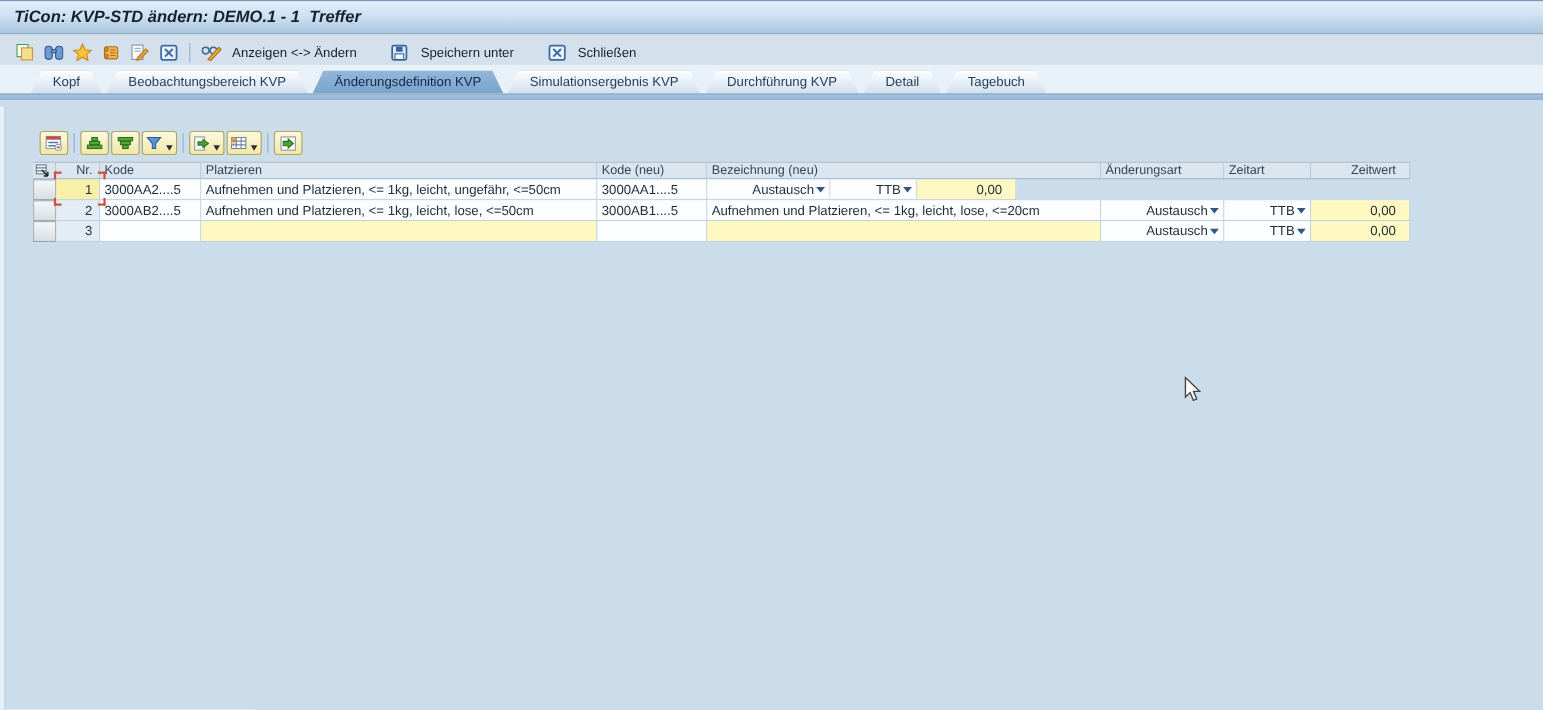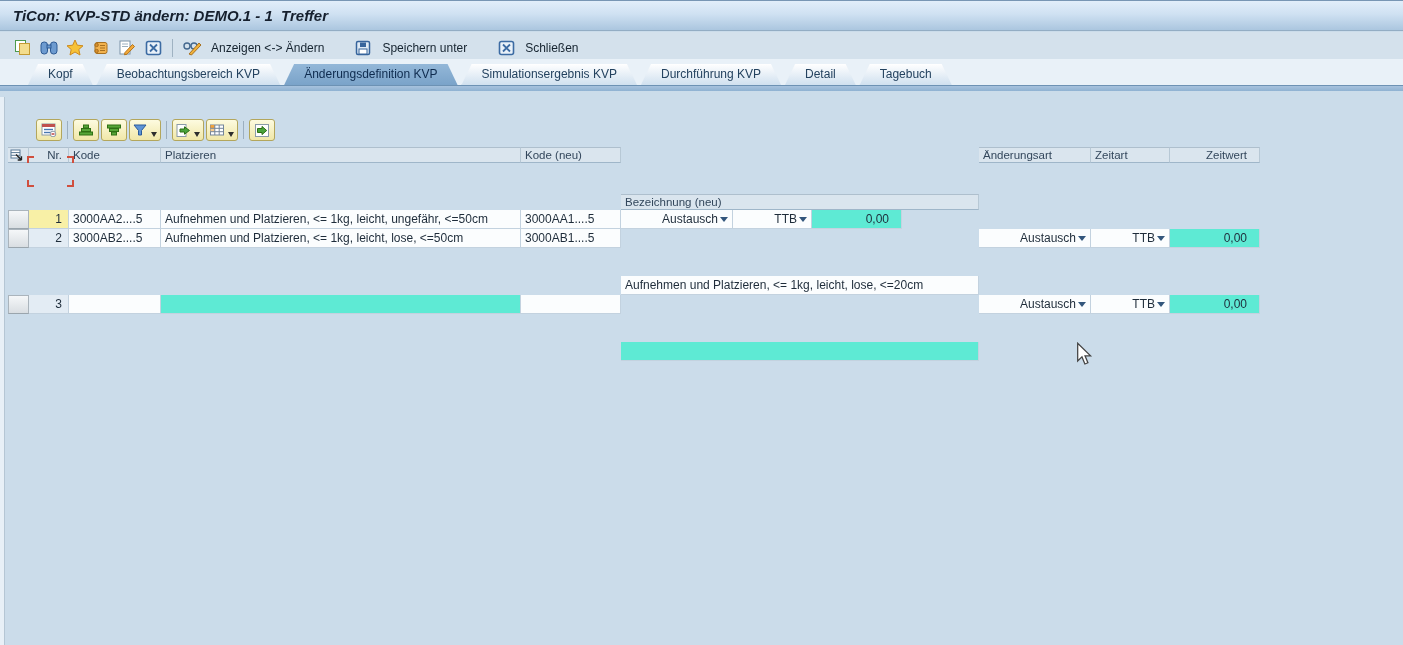--- a/index.html
+++ b/index.html
@@ -50,33 +50,33 @@
   .gridbar { position:absolute; left:36px; top:21px; height:24px; display:flex; align-items:center; }
   .gbtn {
     height:22px; min-width:26px; padding:0 2px; margin-right:2px;
     background:linear-gradient(#fdfbe0, #f0e7a8); border:1px solid #b3a65c; border-radius:3px;
     display:inline-flex; align-items:center; justify-content:center;
   }
   .darr { width:0; height:0; border-left:3.5px solid transparent; border-right:3.5px solid transparent; border-top:5px solid #2d2d2d; margin:8px 1px 0 3px; }
   .gsep { width:1px; height:18px; background:#9cafbf; margin:0 5px 0 3px; }
 
   
-  .grid { position:absolute; left:8px; top:50px; width:1252px; }
+  .grid { position:absolute; left:30px; top:50px; width:1252px; }
   .grow { display:flex; }
   .cell {
     height:19px; line-height:18px; padding:0 4px; overflow:hidden; white-space:nowrap;
     border-right:1px solid #c3d2df; border-bottom:1px solid #c3d2df; background:#fbfdfe;
     font-size:12px; color:#1e2c3a;
   }
   .hrow .cell { height:16px; line-height:15px; background:#dae5ee; color:#33475c;
     border-top:1px solid #aebfcd; border-right:1px solid #b7c8d5; border-bottom:1px solid #9fb6c9; font-size:11.5px; }
   .w-sel{width:21px;} .w-nr{width:40px; text-align:right; padding-right:6px;}
-  .w-kode{width:92px;} .w-bez{width:360px;} .w-kodeneu{width:100px;} .w-bezneu{width:358px;margin-top:47px;}
+  .w-kode{width:92px;} .w-bez{width:360px;} .w-kodeneu{width:100px;} .w-bezneu{width:358px;}
   .w-aend{width:112px;} .w-zart{width:79px;} .w-zwert{width:90px; text-align:right; padding-right:12px;}
-  .c-pale { background:#5eead4;text-align:right; }
+  .c-pale { background:#fef9c3;text-align:right; }
   .c-nr { background:#e3ecf4; }
   .c-sel {
     background:linear-gradient(#f5f7f9, #d9dee2); border:1px solid #aab4bc;
     border-bottom-color:#9aa5ad;
   }
   .c-yellow { background:#f8f0a6; }
   .dd { display:flex; align-items:center; justify-content:flex-end; }
   .dd-arrow { width:0; height:0; border-left:4px solid transparent; border-right:4px solid transparent; border-top:5px solid #33567c; margin-left:2px; }
 
   

